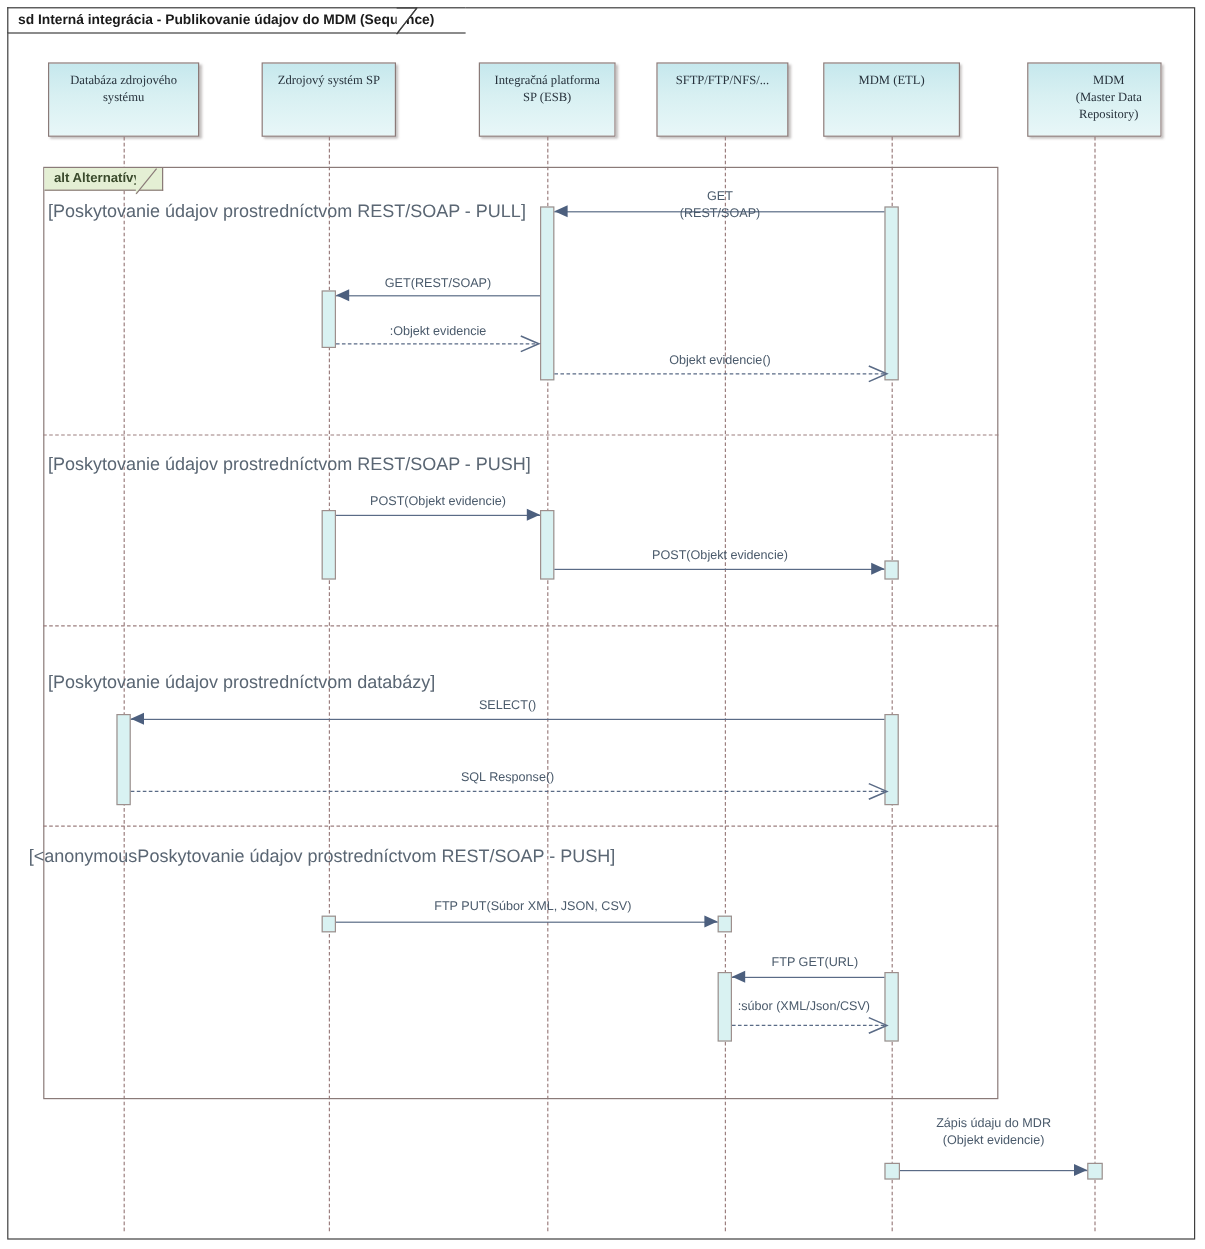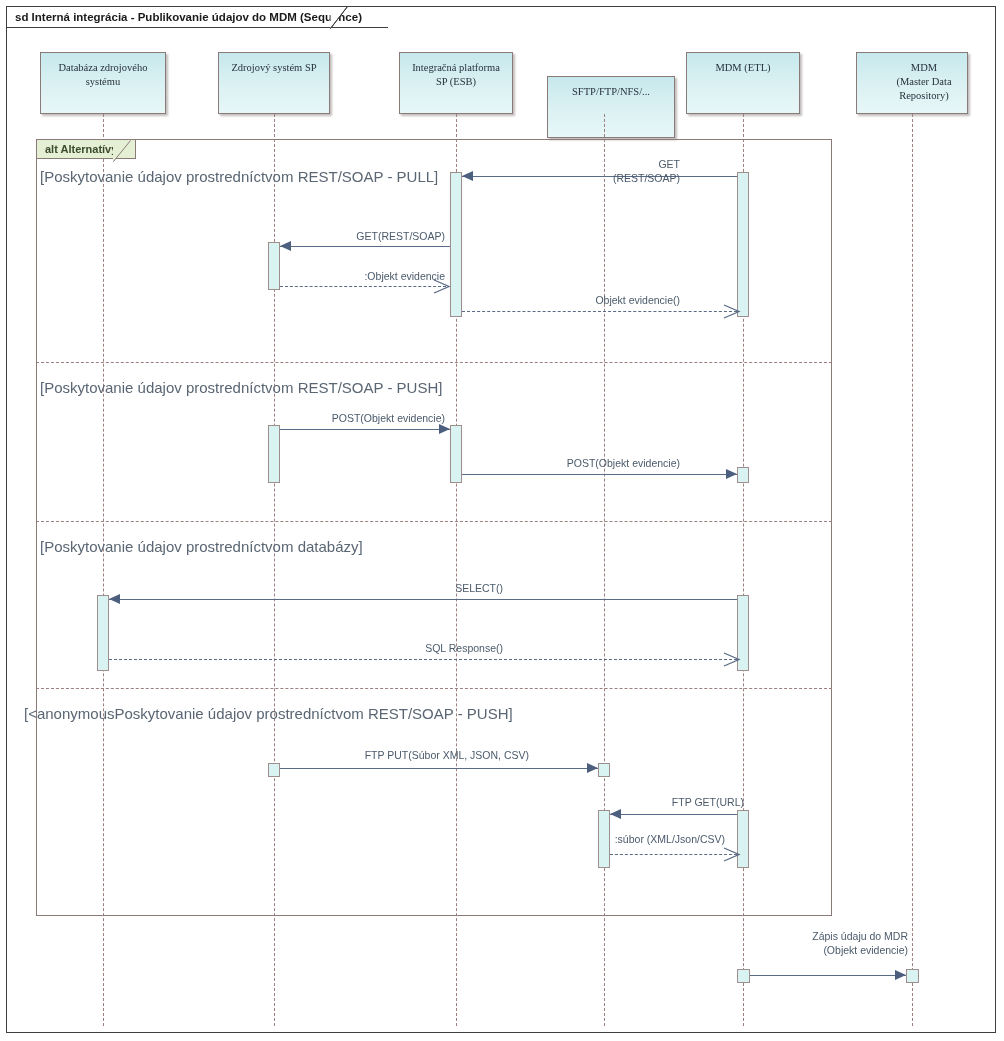--- a/index.html
+++ b/index.html
@@ -150,21 +150,21 @@
     border-right: 11px solid #4c5f7e;
   }
   .arrow-open {
     position: absolute;
     z-index: 5;
   }
   .msg-label {
     position: absolute;
     font-size: 10.5px;
     color: #4a5a6b;
-    text-align: right;
+    text-align: center;
     white-space: nowrap;
     z-index: 5;
     line-height: 1.3;
   }
   .msg-label.two-line { white-space: normal; }
 </style>
 </head>
 <body>
 
 <div id="canvas">
@@ -193,21 +193,21 @@
     </div>
   </div>
 
   <div class="lifeline-head" style="left:399px; top:52px; width:114px; height:62px;">
     <div>
       <span>Integračná platforma</span>
       <span>SP (ESB)</span>
     </div>
   </div>
 
-  <div class="lifeline-head" style="left:547px; top:52px; width:128px; height:62px;margin-top:24px;">
+  <div class="lifeline-head" style="left:547px; top:52px; width:110px; height:62px;">
     <div>
       <span>SFTP/FTP/NFS/...</span>
     </div>
   </div>
 
   <div class="lifeline-head" style="left:686px; top:52px; width:114px; height:62px;">
     <div>
       <span>MDM (ETL)</span>
     </div>
   </div>
@@ -233,21 +233,21 @@
   <div class="fragment-label-corner" style="left:113px; top:140px;">
     <svg width="18" height="22" viewBox="0 0 18 22" style="display:block">
       <polygon points="0,0 18,0 0,22" fill="#e4efd4" stroke="none"></polygon>
       <line x1="17.5" y1="0.5" x2="0.5" y2="21.5" stroke="#8a7a78" stroke-width="1"></line>
       <line x1="0" y1="21.5" x2="0.5" y2="21.5" stroke="#8a7a78" stroke-width="1"></line>
     </svg>
   </div>
 
   <div class="guard" style="left:40px; top:168px;">[Poskytovanie údajov prostredníctvom REST/SOAP - PULL]</div>
   <div class="guard" style="left:40px; top:379px;">[Poskytovanie údajov prostredníctvom REST/SOAP - PUSH]</div>
-  <div class="guard" style="left:40px; top:538px;">[Poskytovanie údajov prostredníctvom databázy]</div>
+  <div class="guard" style="left:40px; top:560px;">[Poskytovanie údajov prostredníctvom databázy]</div>
   <div class="guard" style="left:24px; top:705px;">[&lt;anonymousPoskytovanie údajov prostredníctvom REST/SOAP - PUSH]</div>
 
   <div class="separator" style="left:36px; top:362px; width:796px;"></div>
   <div class="separator" style="left:36px; top:521px; width:796px;"></div>
   <div class="separator" style="left:36px; top:688px; width:796px;"></div>
 
   <div class="activation" style="left:450px; top:172px; width:12px; height:145px;"></div>
   <div class="activation" style="left:737px; top:172px; width:12px; height:145px;"></div>
   <div class="activation" style="left:268px; top:242px; width:12px; height:48px;"></div>
 

